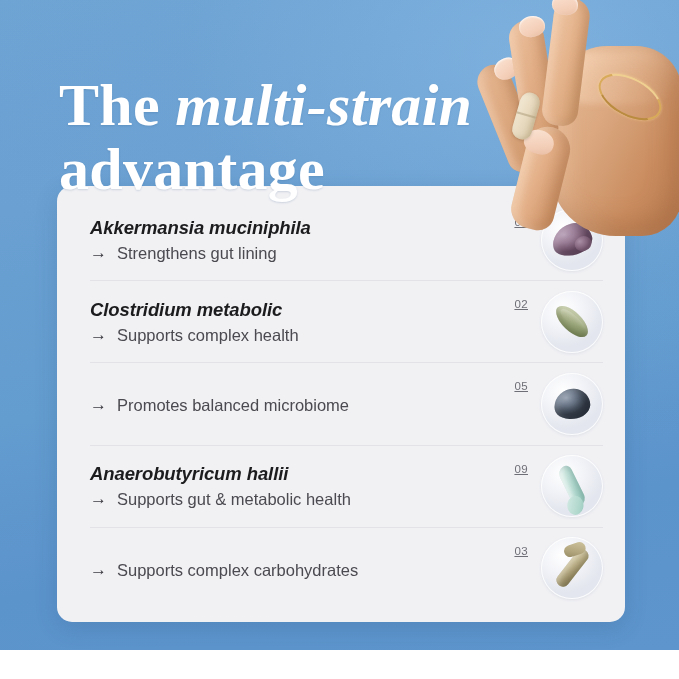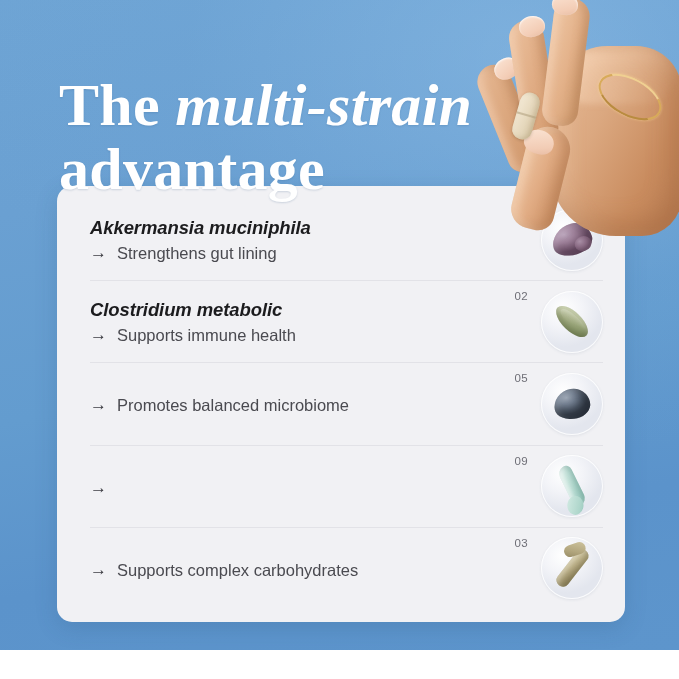--- a/index.html
+++ b/index.html
@@ -227,25 +227,26 @@
     color: #3a3a40;
     font-size: 17px;
     line-height: 22px;
   }
 
   .row-index {
     flex: 0 0 auto;
     width: 34px;
     text-align: right;
     align-self: flex-start;
-    margin-top: 9px;
+    margin-top: 17px;
     font-family: "Liberation Sans", sans-serif;
     font-size: 11.5px;
     letter-spacing: 0.4px;
     color: #6e6e76;
+    text-decoration: underline;
   }
 
   
   .badge {
     flex: 0 0 auto;
     position: relative;
     width: 62px;
     height: 62px;
     margin-left: 13px;
     border-radius: 50%;
@@ -382,21 +383,21 @@
         <div class="badge">
           <div class="microbe m-akk"></div>
         </div>
       </div>
 
       <div class="row">
         <div class="row-text">
           <div class="strain-name">Clostridium metabolic</div>
           <div class="strain-benefit">
             <span class="arrow-icon">→</span>
-            <span>Supports immune health</span>
+            <span>Supports complex health</span>
           </div>
         </div>
         <div class="row-index">02</div>
         <div class="badge">
           <div class="microbe m-clb"></div>
         </div>
       </div>
 
       <div class="row">
         <div class="row-text">
@@ -406,22 +407,24 @@
           </div>
         </div>
         <div class="row-index">05</div>
         <div class="badge">
           <div class="microbe m-cbe"></div>
         </div>
       </div>
 
       <div class="row">
         <div class="row-text">
+          <div class="strain-name">Anaerobutyricum hallii</div>
           <div class="strain-benefit">
             <span class="arrow-icon">→</span>
+            <span>Supports gut &amp; metabolic health</span>
           </div>
         </div>
         <div class="row-index">09</div>
         <div class="badge">
           <div class="microbe m-anh"></div>
         </div>
       </div>
 
       <div class="row">
         <div class="row-text">

